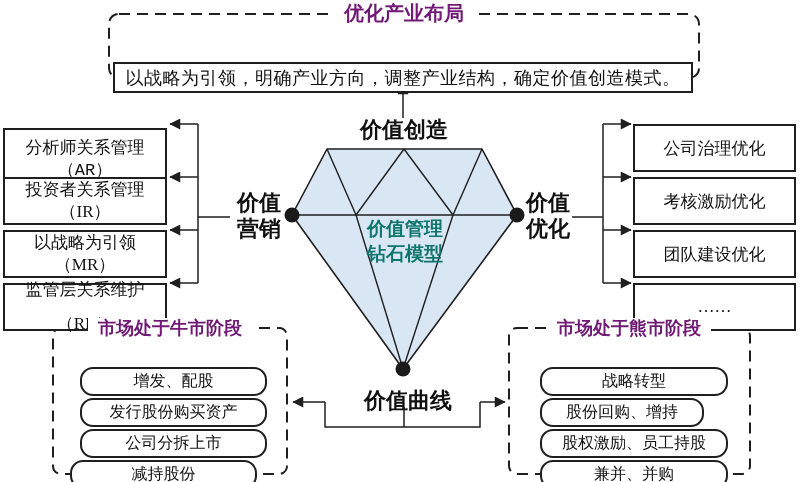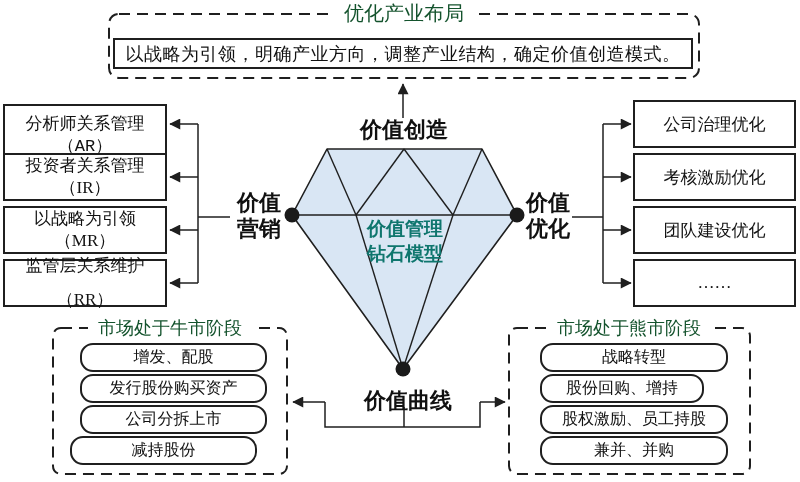--- a/index.html
+++ b/index.html
@@ -4,30 +4,30 @@
 <style>
   html,body{margin:0;padding:0;background:#ffffff;}
   #canvas{
     position:relative;width:800px;height:482px;background:#ffffff;overflow:hidden;
     font-family:"Liberation Serif","DejaVu Serif",serif;color:#111;
   }
   #lines-layer{position:absolute;left:0;top:0;z-index:1;}
   .box{
     position:absolute;z-index:2;background:#ffffff;border:2px solid #1f1f1f;
     display:flex;align-items:center;justify-content:center;text-align:left;
-    box-sizing:border-box;color:#111;
+    box-sizing:border-box;color:#111;margin-top:24px;
   }
   .two-line{flex-direction:column;font-size:17px;line-height:22px;}
   .right-box{font-size:17px;}
   .strategy{font-size:18px;letter-spacing:.5px;}
   .rounded{border-radius:13px;font-size:16px;}
   .dash-title{
     position:absolute;z-index:3;background:#ffffff;padding:0 10px;white-space:nowrap;
-    font-family:"Liberation Sans","DejaVu Sans",sans-serif;font-weight:normal;
-    transform:translateX(-50%);color:#14532d;
+    font-family:"Liberation Sans","DejaVu Sans",sans-serif;font-weight:bold;
+    transform:translateX(-50%);color:#701a75;
   }
   .top-title{font-size:20px;line-height:22px;}
   .sub-title{font-size:18px;line-height:20px;}
   .vertex-label{
     position:absolute;z-index:2;white-space:nowrap;text-align:center;color:#111;
     font-family:"Liberation Sans","DejaVu Sans",sans-serif;font-weight:bold;
     font-size:22px;line-height:22px;transform:translateX(-50%);
   }
   .vertex-2line{line-height:26px;}
   .diamond-center{

